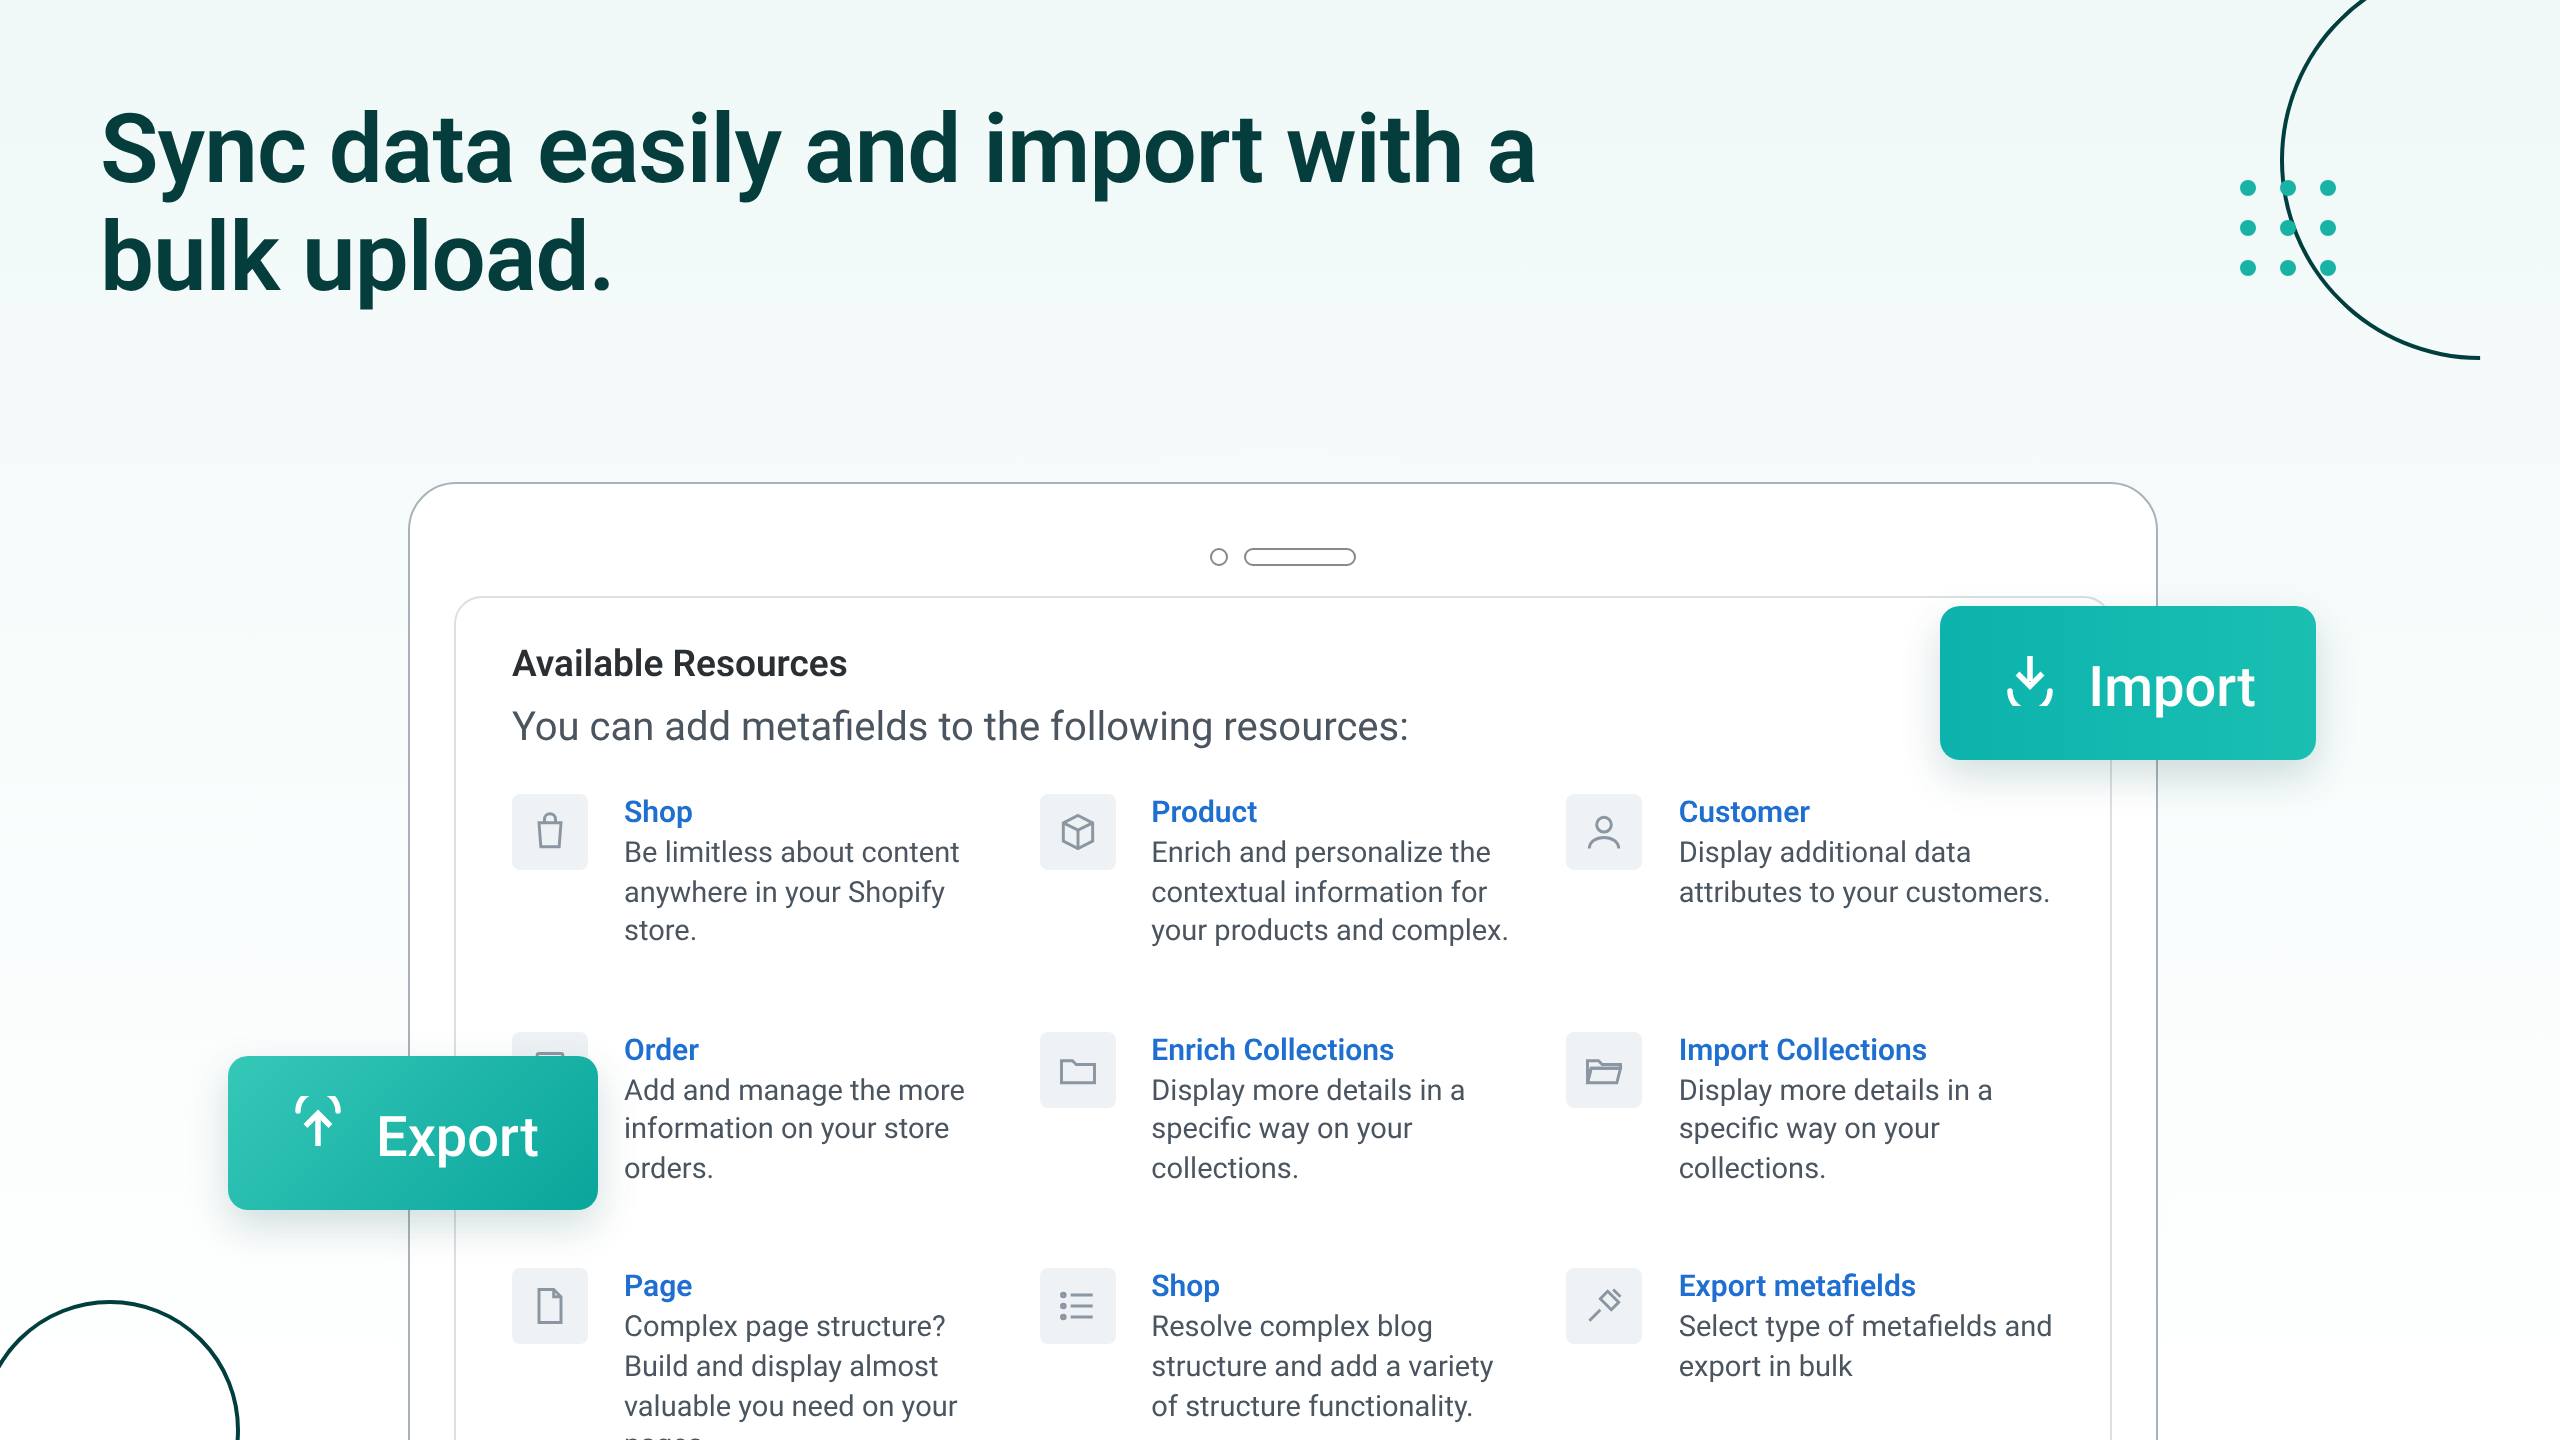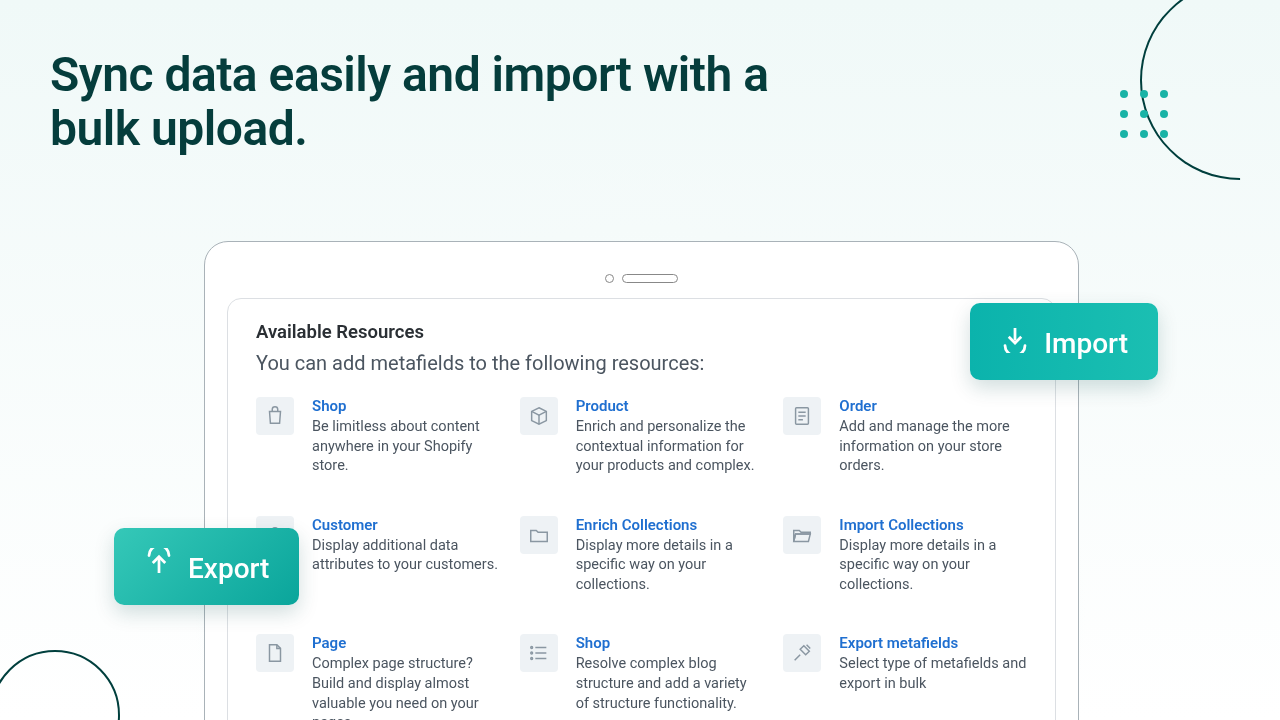--- a/index.html
+++ b/index.html
@@ -210,40 +210,40 @@
         </div>
         <div class="item-body">
           <div class="item-title">Product</div>
           <div class="item-desc">Enrich and personalize the contextual information for your products and complex.</div>
         </div>
       </div>
 
       <div class="item">
         <div class="item-icon">
           <svg viewBox="0 0 24 24">
+              <circle cx="12" cy="8" r="4"></circle>
+              <path d="M4 21c0-4 4-6 8-6s8 2 8 6"></path>
+            </svg>
+        </div>
+        <div class="item-body">
+          <div class="item-title">Customer</div>
+          <div class="item-desc">Display additional data attributes to your customers.</div>
+        </div>
+      </div>
+
+      <div class="item">
+        <div class="item-icon">
+          <svg viewBox="0 0 24 24">
               <rect x="5" y="3" width="14" height="18" rx="1"></rect>
               <path d="M8 8h8M8 12h8M8 16h5"></path>
             </svg>
         </div>
         <div class="item-body">
           <div class="item-title">Order</div>
           <div class="item-desc">Add and manage the more information on your store orders.</div>
-        </div>
-      </div>
-
-      <div class="item">
-        <div class="item-icon">
-          <svg viewBox="0 0 24 24">
-              <circle cx="12" cy="8" r="4"></circle>
-              <path d="M4 21c0-4 4-6 8-6s8 2 8 6"></path>
-            </svg>
-        </div>
-        <div class="item-body">
-          <div class="item-title">Customer</div>
-          <div class="item-desc">Display additional data attributes to your customers.</div>
         </div>
       </div>
 
       <div class="item">
         <div class="item-icon">
           <svg viewBox="0 0 24 24">
               <path d="M3 7h6l2 2h10v10H3V7z"></path>
             </svg>
         </div>
         <div class="item-body">

